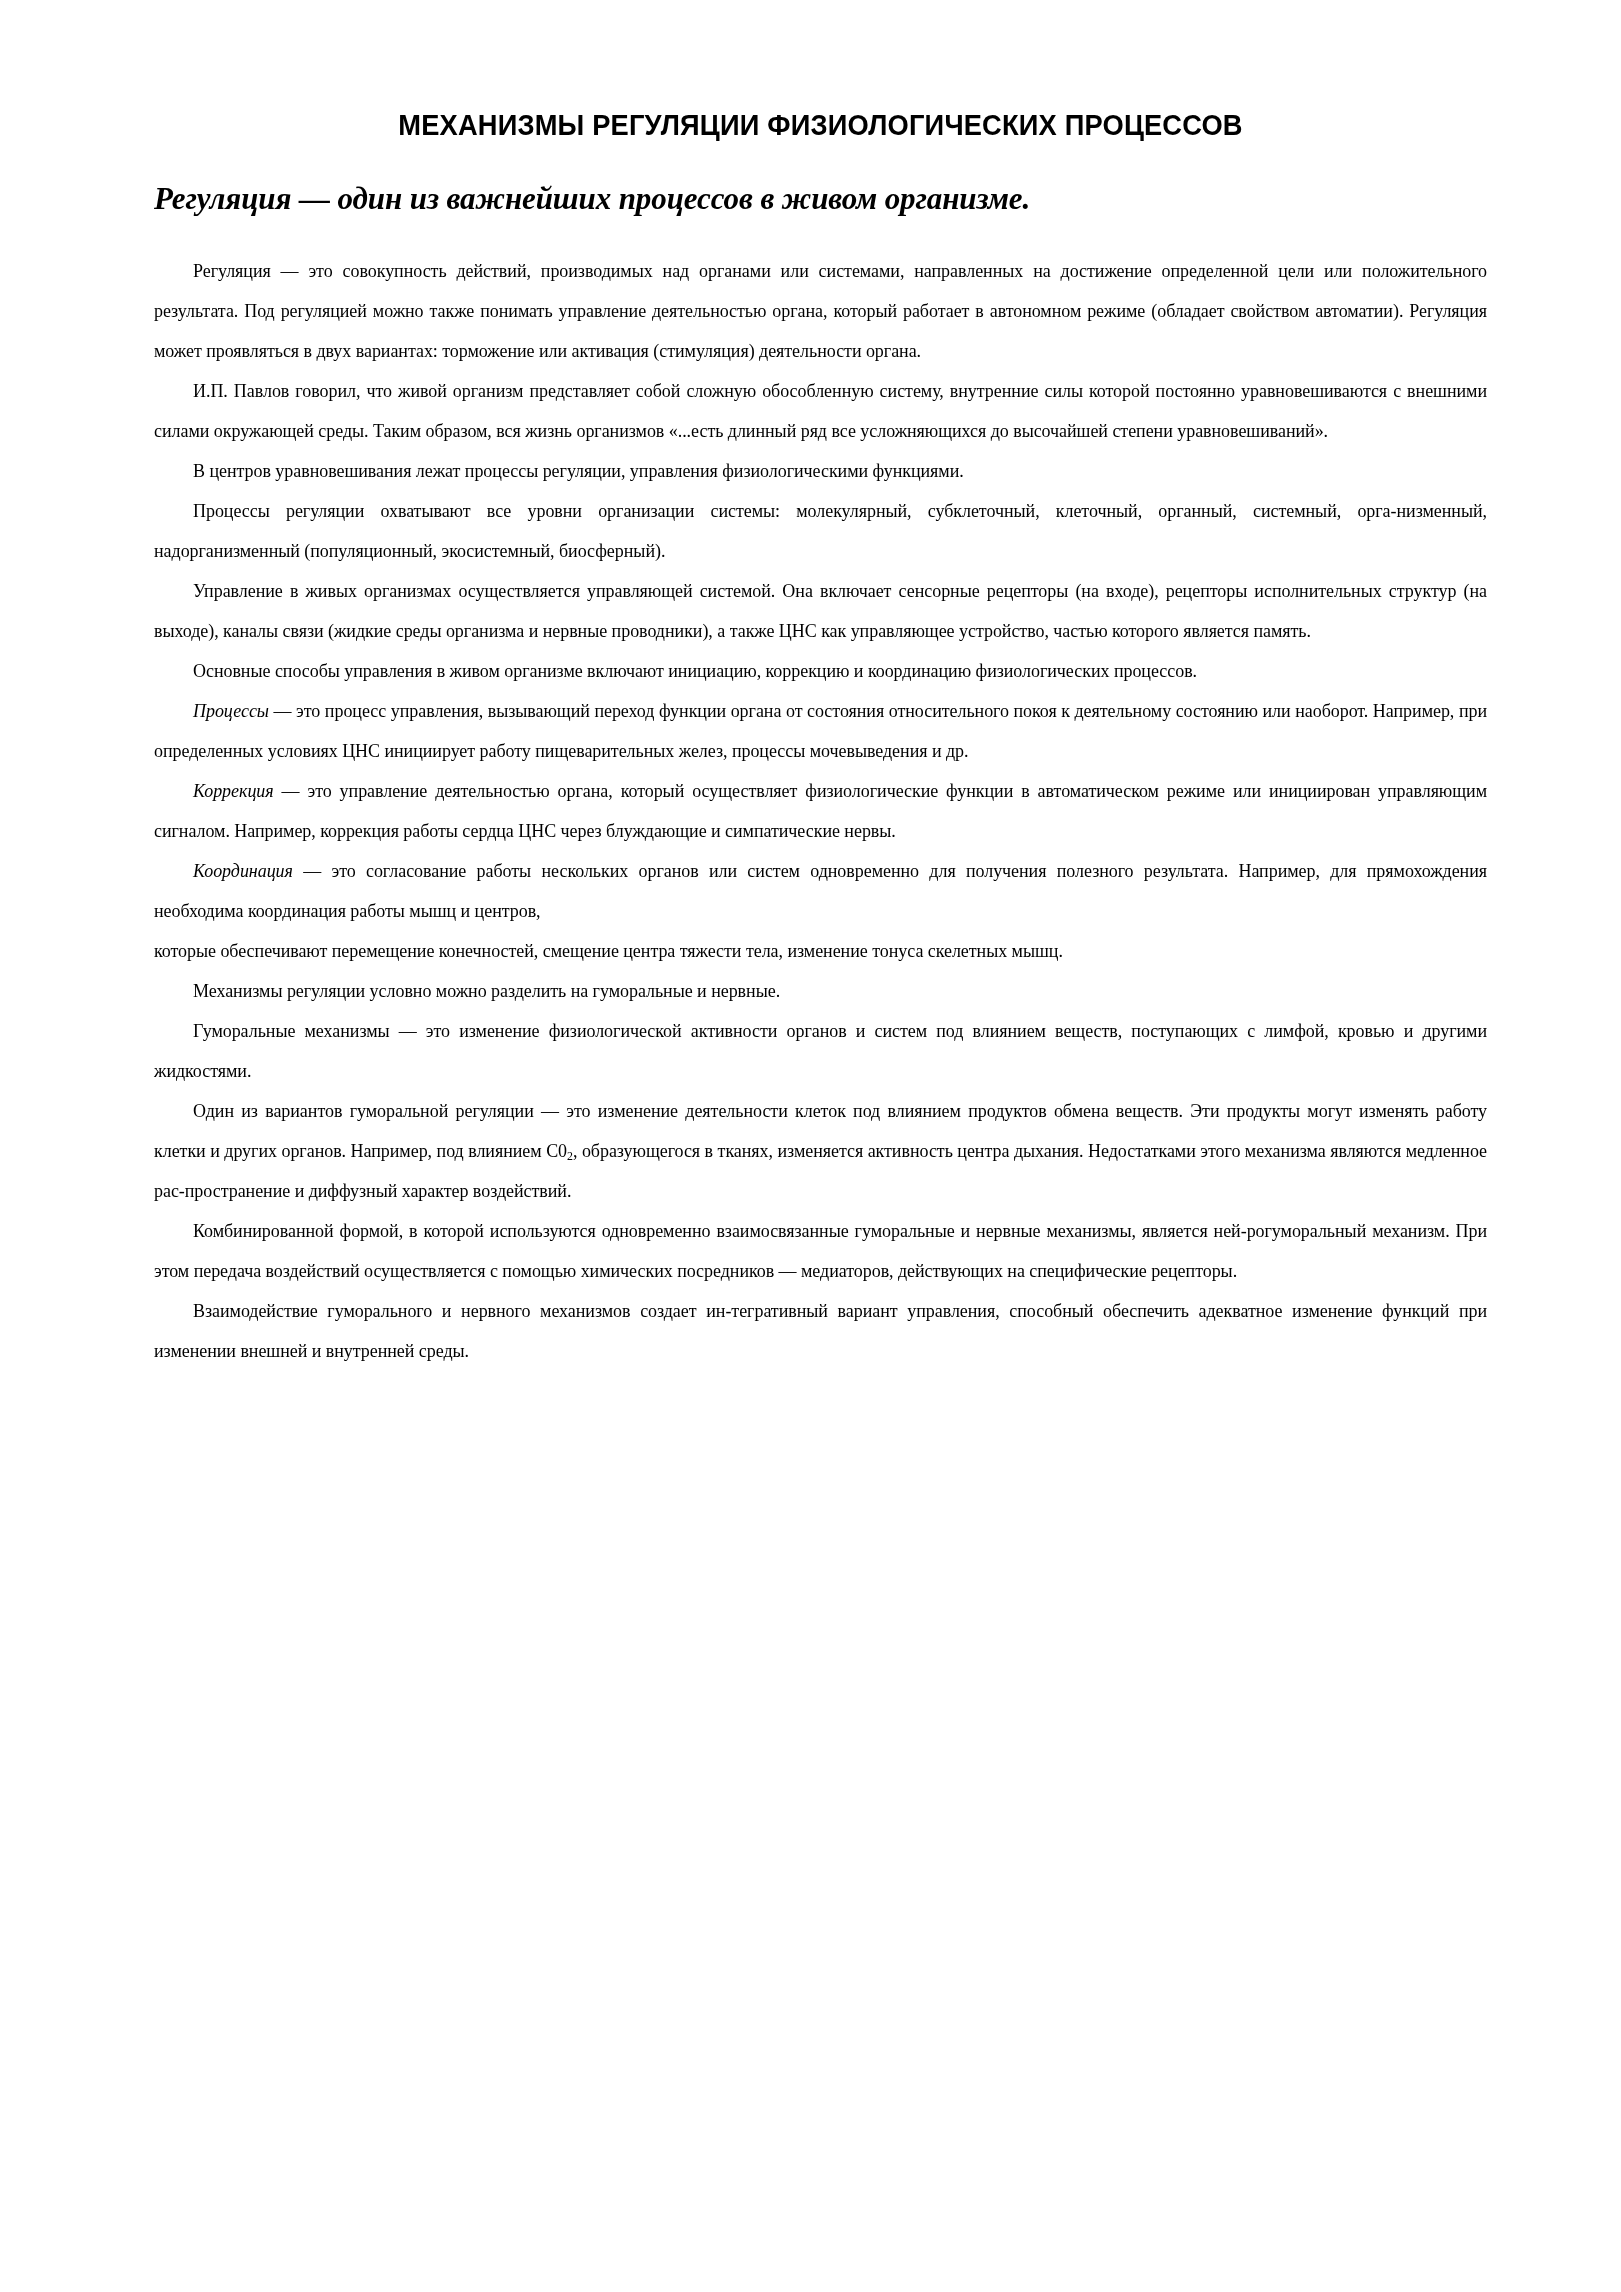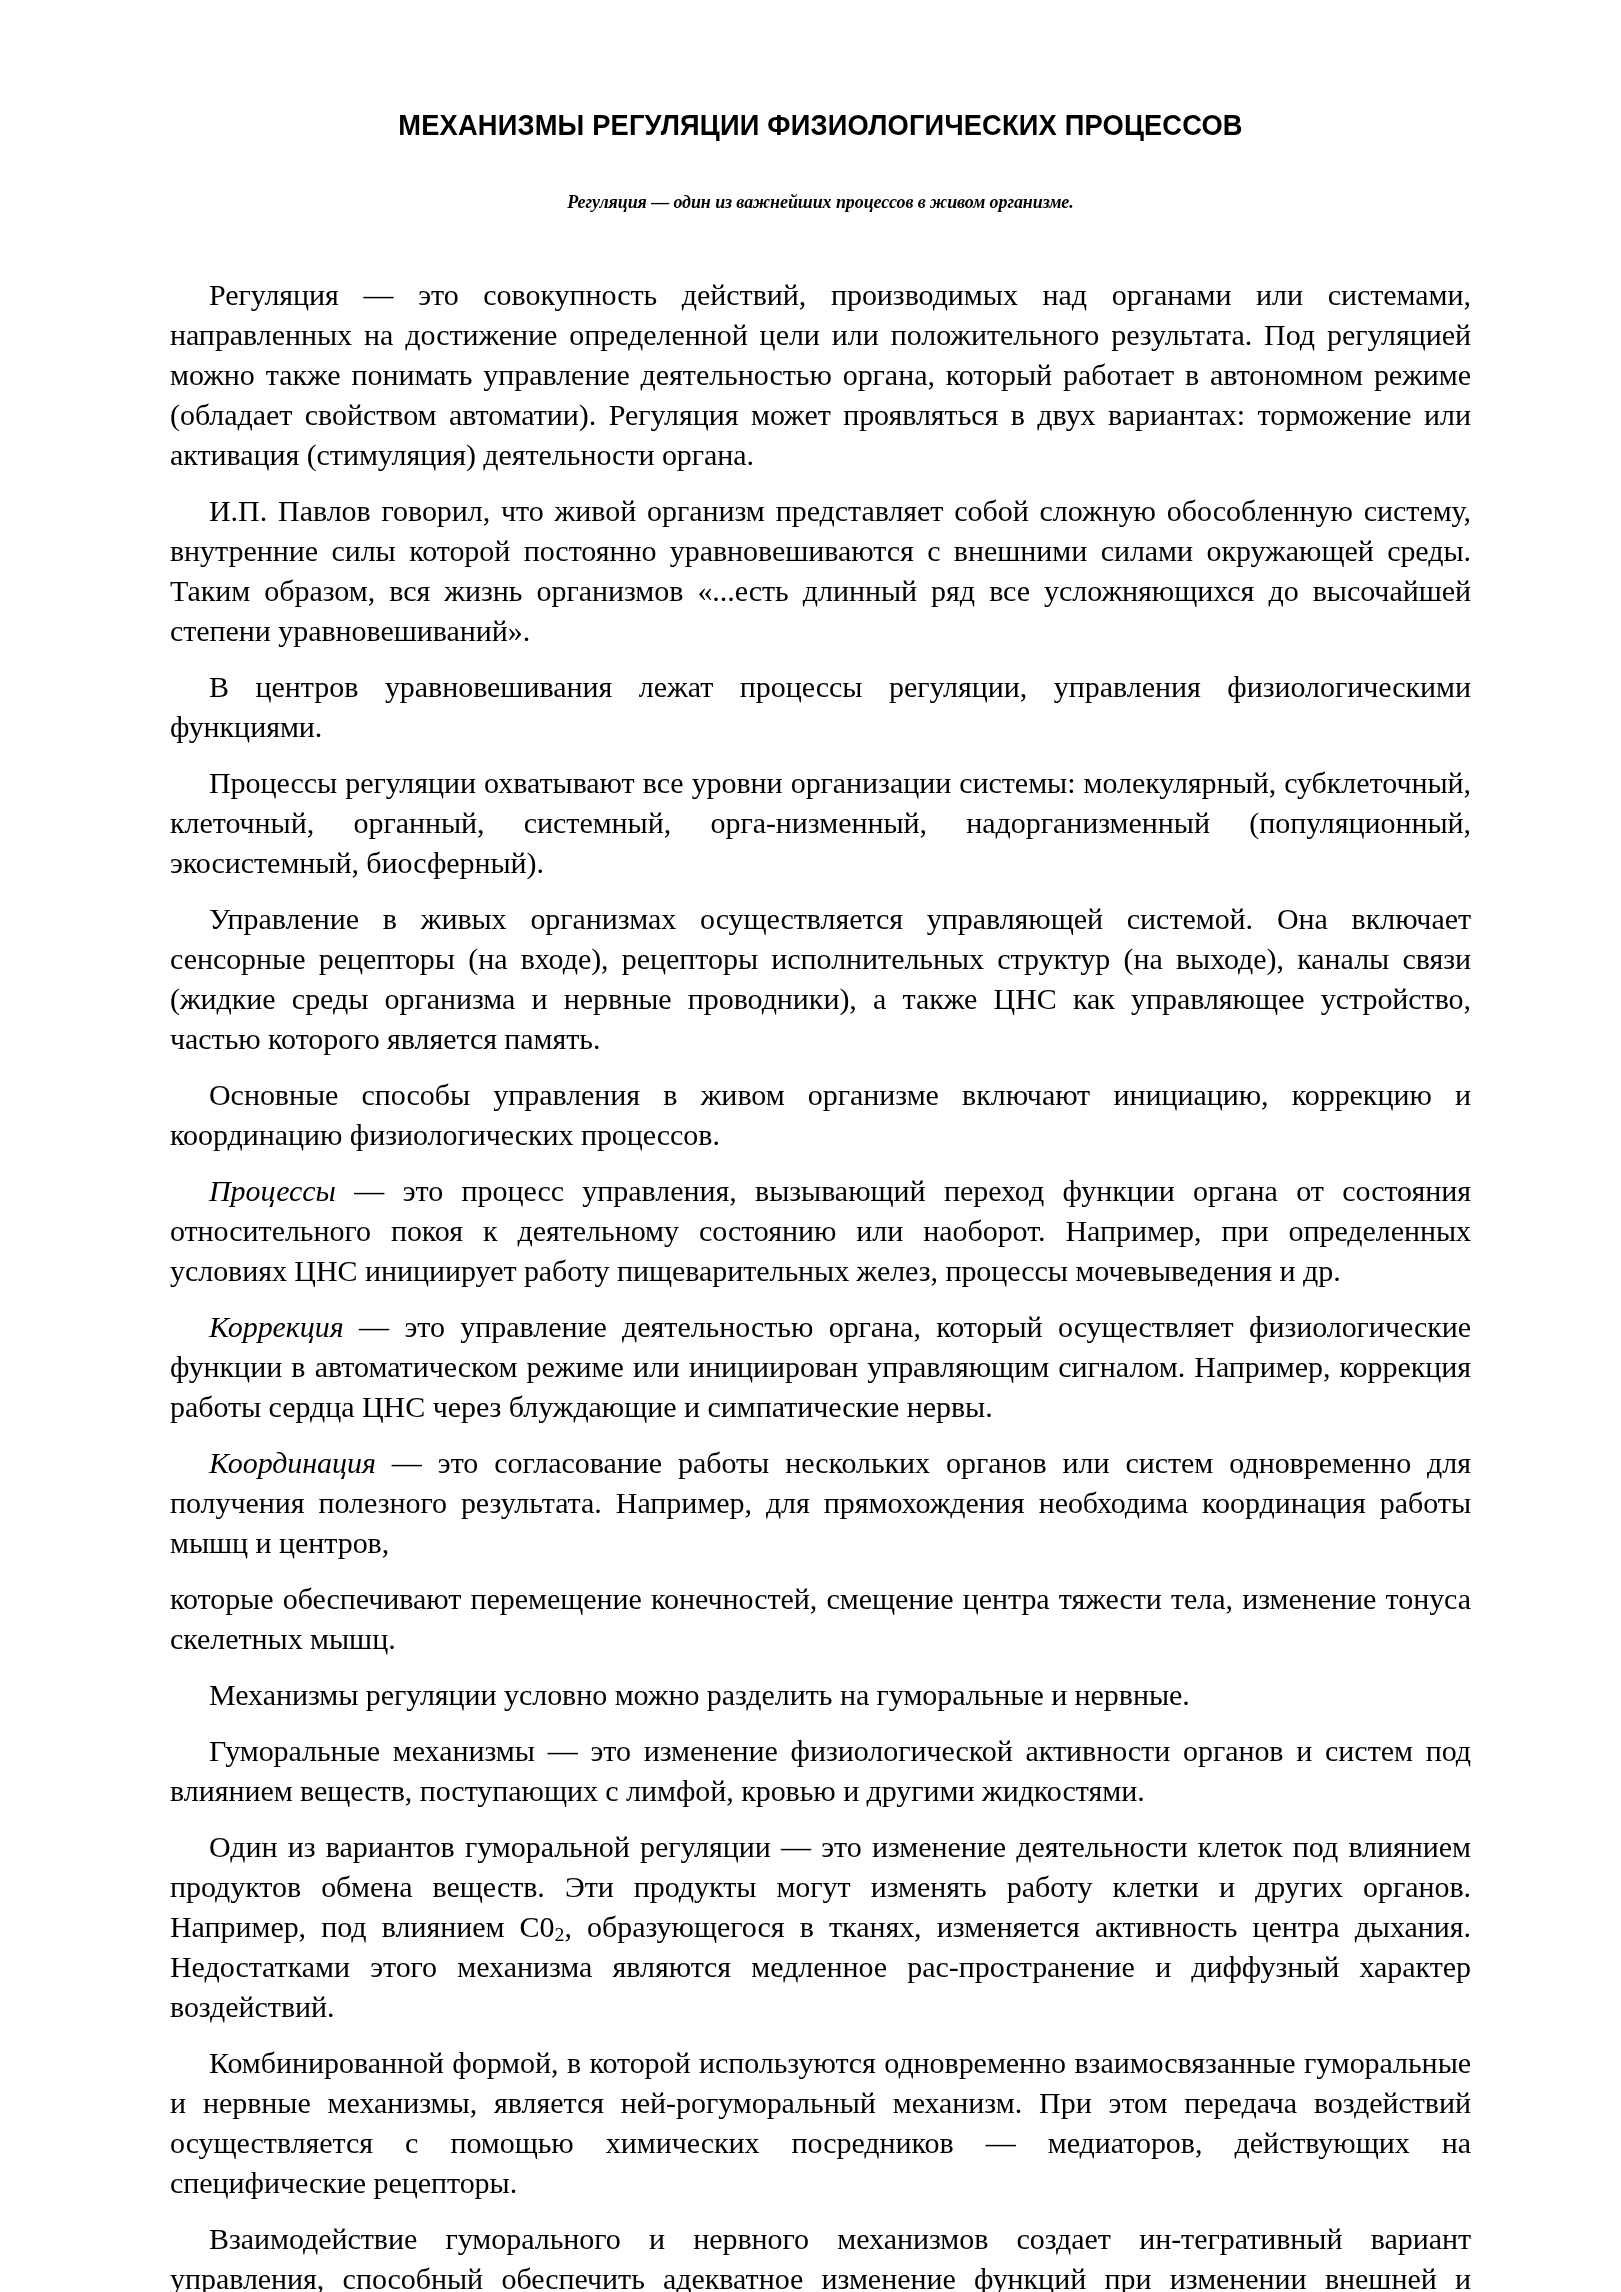--- a/index.html
+++ b/index.html
@@ -45,35 +45,35 @@
     color: #000;
     transform: scaleX(0.94);
     transform-origin: center;
     white-space: nowrap;
   }
 
   .doc-subtitle {
     font-family: "Liberation Serif", "DejaVu Serif", serif;
     font-weight: bold;
     font-style: italic;
-    font-size: 18px;
-    margin: 12px;
+    font-size: 31px;
+    margin: 0;
     padding-top: 36px;
-    text-align: center;
+    text-align: left;
     line-height: 1.28;
     letter-spacing: -0.1px;
   }
 
   .body-block {
     padding-top: 33px;
   }
 
   p.para {
-    margin: 16px;
-    font-size: 30px;
+    margin: 0;
+    font-size: 18px;
     line-height: 40px;
     text-align: justify;
     text-justify: inter-word;
     text-indent: 39px;
     hyphens: none;
     -webkit-hyphens: none;
     letter-spacing: -0.05px;
     word-spacing: 0px;
   }
 

